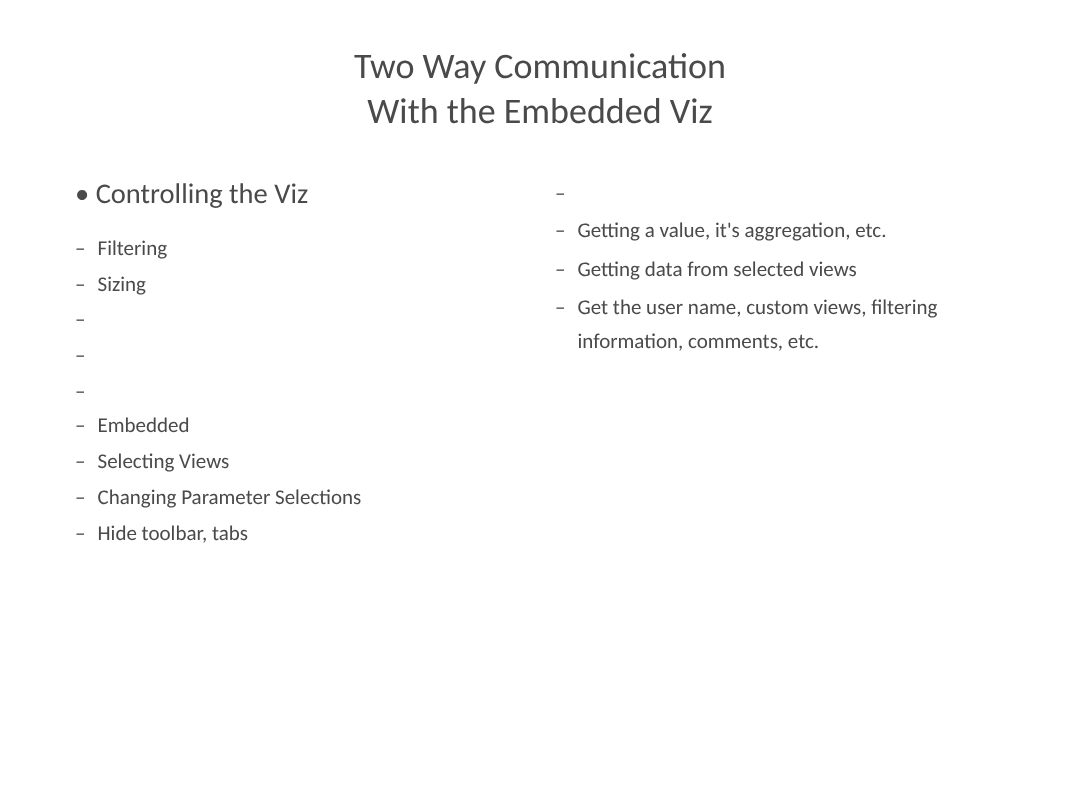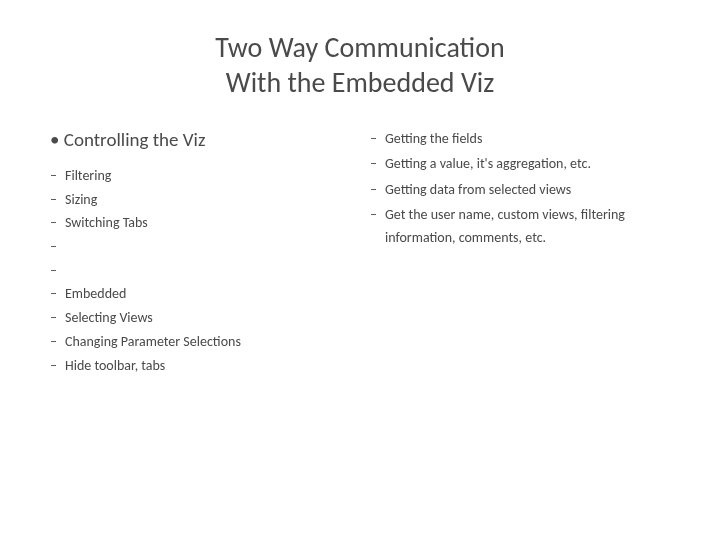--- a/index.html
+++ b/index.html
@@ -23,21 +23,21 @@
       display: flex;
       flex-direction: column;
     }
 
     .title-block {
       text-align: center;
       margin-bottom: 28px;
     }
 
     .title {
-      font-size: 28px;
+      font-size: 24px;
       font-weight: 300;
       color: #4a4a4a;
       line-height: 1.25;
     }
 
     .content-row {
       display: flex;
       flex-direction: row;
       gap: 20px;
       flex: 1;
@@ -113,21 +113,20 @@
         <li>
           <span class="dash">–</span>
           <span>Filtering</span>
         </li>
         <li>
           <span class="dash">–</span>
           <span>Sizing</span>
         </li>
         <li>
           <span class="dash">–</span>
-          <span>Switching Tabs</span>
         </li>
         <li>
           <span class="dash">–</span>
         </li>
         <li>
           <span class="dash">–</span>
         </li>
         <li>
           <span class="dash">–</span>
           <span>Embedded</span>
@@ -144,21 +143,20 @@
           <span class="dash">–</span>
           <span>Hide toolbar, tabs</span>
         </li>
       </ul>
     </div>
 
     <div class="column">
       <ul class="right-list-items">
         <li>
           <span class="dash">–</span>
-          <span>Getting the fields</span>
         </li>
         <li>
           <span class="dash">–</span>
           <span>Getting a value, it's aggregation, etc.</span>
         </li>
         <li>
           <span class="dash">–</span>
           <span>Getting data from selected views</span>
         </li>
         <li>

